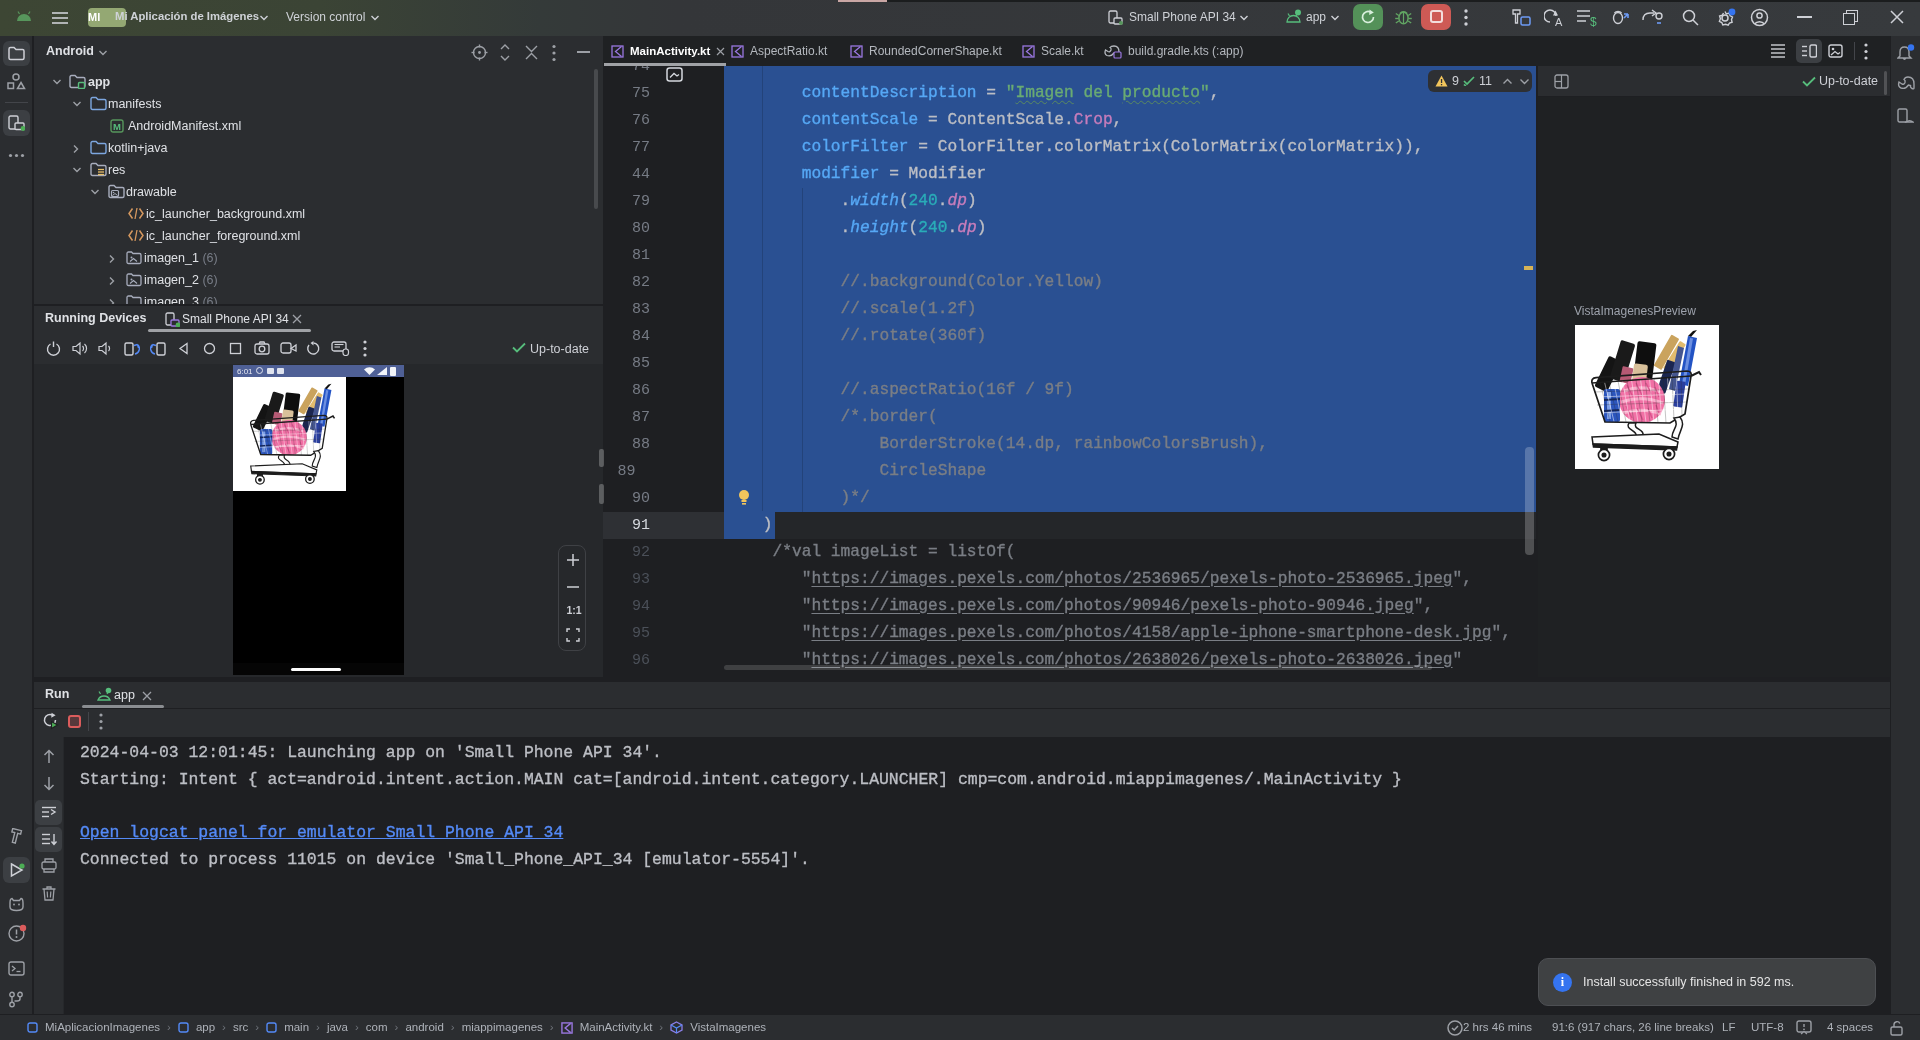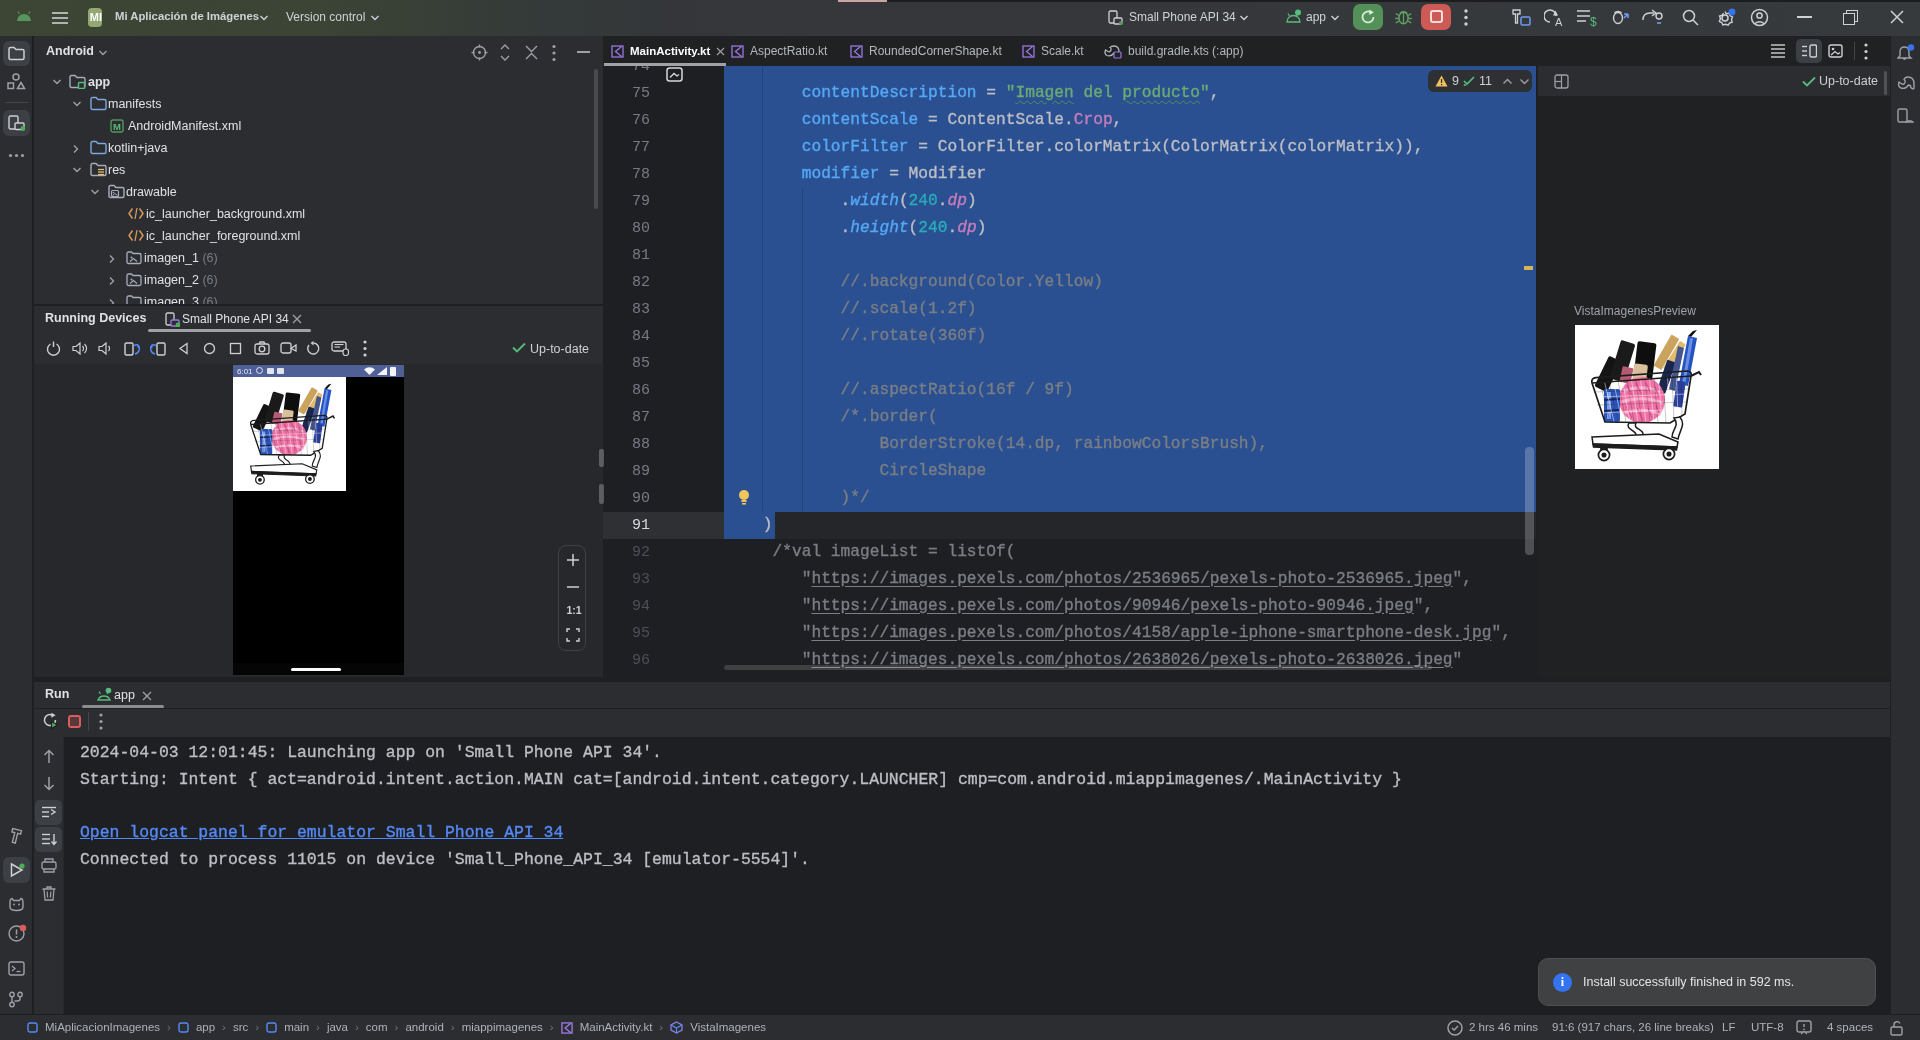--- a/index.html
+++ b/index.html
@@ -156,22 +156,22 @@
   
   
   <svg class="ico" style="left:52px;top:11px;" width="16" height="14" viewBox="0 0 16 14">
     <g stroke="#ced0d6" stroke-width="1.6">
         <line x1="0" y1="2" x2="16" y2="2"></line>
         <line x1="0" y1="7" x2="16" y2="7"></line>
         <line x1="0" y1="12" x2="16" y2="12"></line>
       </g>
   </svg>
   
-  <div class="abs" style="left:88px;top:8px;width:14px;height:19px;border-radius:4px;background:#94a873;
-     color:#fdfdfd;font-size:11px;font-weight:bold;text-align:right;line-height:19px;">MI</div>
+  <div class="abs" style="left:88px;top:8px;width:38px;height:19px;border-radius:4px;background:#94a873;
+     color:#fdfdfd;font-size:11px;font-weight:bold;text-align:left;line-height:19px;">MI</div>
   <div class="abs ttxt" style="left:115px;top:10px;font-weight:bold;font-size:11.3px;">Mi Aplicación de Imágenes</div>
   <svg class="ico" style="left:259px;top:14px;" width="10" height="8" viewBox="0 0 10 8">
       <path d="M1.5 2 L5 5.5 L8.5 2" stroke="#ced0d6" stroke-width="1.4" fill="none"></path>
     </svg>
   <div class="abs ttxt" style="left:286px;top:10px;">Version control</div>
   <svg class="ico" style="left:370px;top:14px;" width="10" height="8" viewBox="0 0 10 8">
       <path d="M1.5 2 L5 5.5 L8.5 2" stroke="#ced0d6" stroke-width="1.4" fill="none"></path>
     </svg>
   
   <svg class="ico" style="left:1108px;top:10px;" width="15" height="15" viewBox="0 0 15 15">
@@ -669,32 +669,32 @@
   <div class="abs" style="left:121px;top:-13.5px;width:812px;height:459px;background:#2a5092;"></div>
   <div class="abs" style="left:121px;top:445.5px;width:51px;height:27px;background:#2a5092;"></div>
 
   <div class="abs" style="left:159px;top:0;width:1px;height:445px;background:rgba(0,0,0,0.16);"></div>
   <div class="abs" style="left:198.5px;top:121.5px;width:1px;height:324px;background:rgba(0,0,0,0.16);"></div>
 
   <div class="lnum" style="top:-13.5px;color:#767b85;">74</div>
   <div class="lnum" style="top:13.5px;color:#767b85;">75</div>
   <div class="lnum" style="top:40.5px;color:#767b85;">76</div>
   <div class="lnum" style="top:67.5px;color:#767b85;">77</div>
-  <div class="lnum" style="top:94.5px;color:#767b85;">78</div>
+  <div class="lnum" style="top:94.5px;color:#767b85;">44</div>
   <div class="lnum" style="top:121.5px;color:#767b85;">79</div>
   <div class="lnum" style="top:148.5px;color:#767b85;">80</div>
   <div class="lnum" style="top:175.5px;color:#767b85;">81</div>
   <div class="lnum" style="top:202.5px;color:#767b85;">82</div>
   <div class="lnum" style="top:229.5px;color:#767b85;">83</div>
   <div class="lnum" style="top:256.5px;color:#767b85;">84</div>
   <div class="lnum" style="top:283.5px;color:#767b85;">85</div>
   <div class="lnum" style="top:310.5px;color:#767b85;">86</div>
   <div class="lnum" style="top:337.5px;color:#767b85;">87</div>
   <div class="lnum" style="top:364.5px;color:#767b85;">88</div>
-  <div class="lnum" style="top:391.5px;color:#767b85;">89</div>
+  <div class="lnum" style="top:391.5px;color:#767b85;text-align:center;">89</div>
   <div class="lnum" style="top:418.5px;color:#767b85;">90</div>
   <div class="lnum" style="top:445.5px;color:#d5d8de;">91</div>
   <div class="lnum" style="top:472.5px;">92</div>
   <div class="lnum" style="top:499.5px;">93</div>
   <div class="lnum" style="top:526.5px;">94</div>
   <div class="lnum" style="top:553.5px;">95</div>
   <div class="lnum" style="top:580.5px;">96</div>
 
   <svg class="ico" style="left:63px;top:1px;" width="17" height="15" viewBox="0 0 17 15">
     <rect x="1" y="1" width="15" height="13" rx="2.5" fill="none" stroke="#d5d8de" stroke-width="1.5"></rect>
@@ -889,21 +889,21 @@
         <path d="M10.5 1.5 L4.5 6.5 L10.5 11.5" stroke="#9a77e0" stroke-width="1.5" fill="none"></path>
       </svg>
     <span>MainActivity.kt</span>
       <span style="color:#6f737a;">›</span>
     <svg width="13" height="13" viewBox="0 0 13 13">
         <path d="M6.5 1 L12 4 L12 9 L6.5 12 L1 9 L1 4 Z" fill="none" stroke="#8b7fe8" stroke-width="1.3"></path>
         <path d="M1 4 L6.5 7 L12 4 M6.5 7 L6.5 12" fill="none" stroke="#548af7" stroke-width="1.2"></path>
       </svg>
     <span>VistaImagenes</span>
   </div>
-  <div class="sbitem" style="left:1447px;display:flex;align-items:center;gap:6px;">
+  <div class="sbitem" style="left:1447px;display:flex;align-items:center;">
     <svg width="16" height="16" viewBox="0 0 16 16">
         <circle cx="8" cy="8" r="7" fill="none" stroke="#9da0a6" stroke-width="1.5"></circle>
         <path d="M5 8 L7.2 10 L11 6" fill="none" stroke="#9da0a6" stroke-width="1.5"></path>
       </svg>
     <span>2 hrs 46 mins</span>
   </div>
   <div class="sbitem" style="left:1552px;">91:6 (917 chars, 26 line breaks)</div>
   <div class="sbitem" style="left:1722px;">LF</div>
   <div class="sbitem" style="left:1751px;">UTF-8</div>
   <svg class="ico" style="left:1796px;top:5px;" width="16" height="15" viewBox="0 0 16 15">

